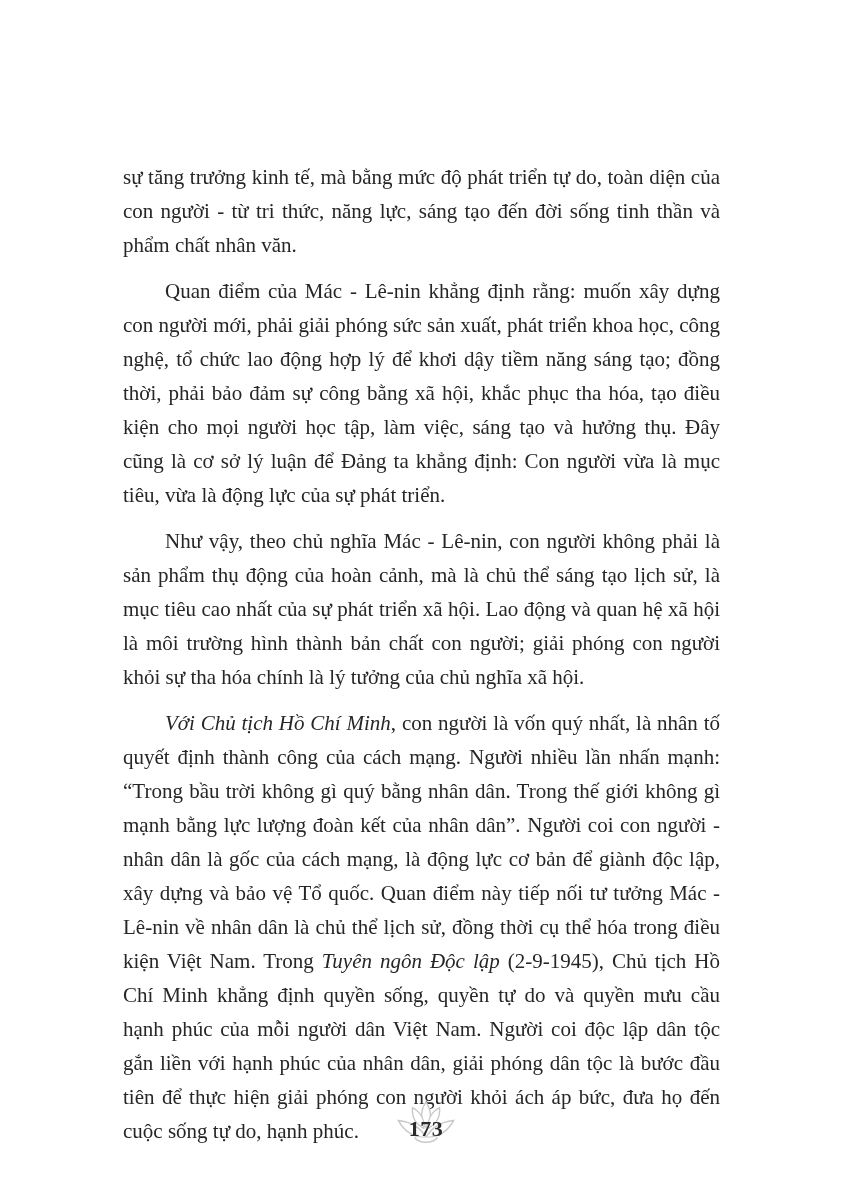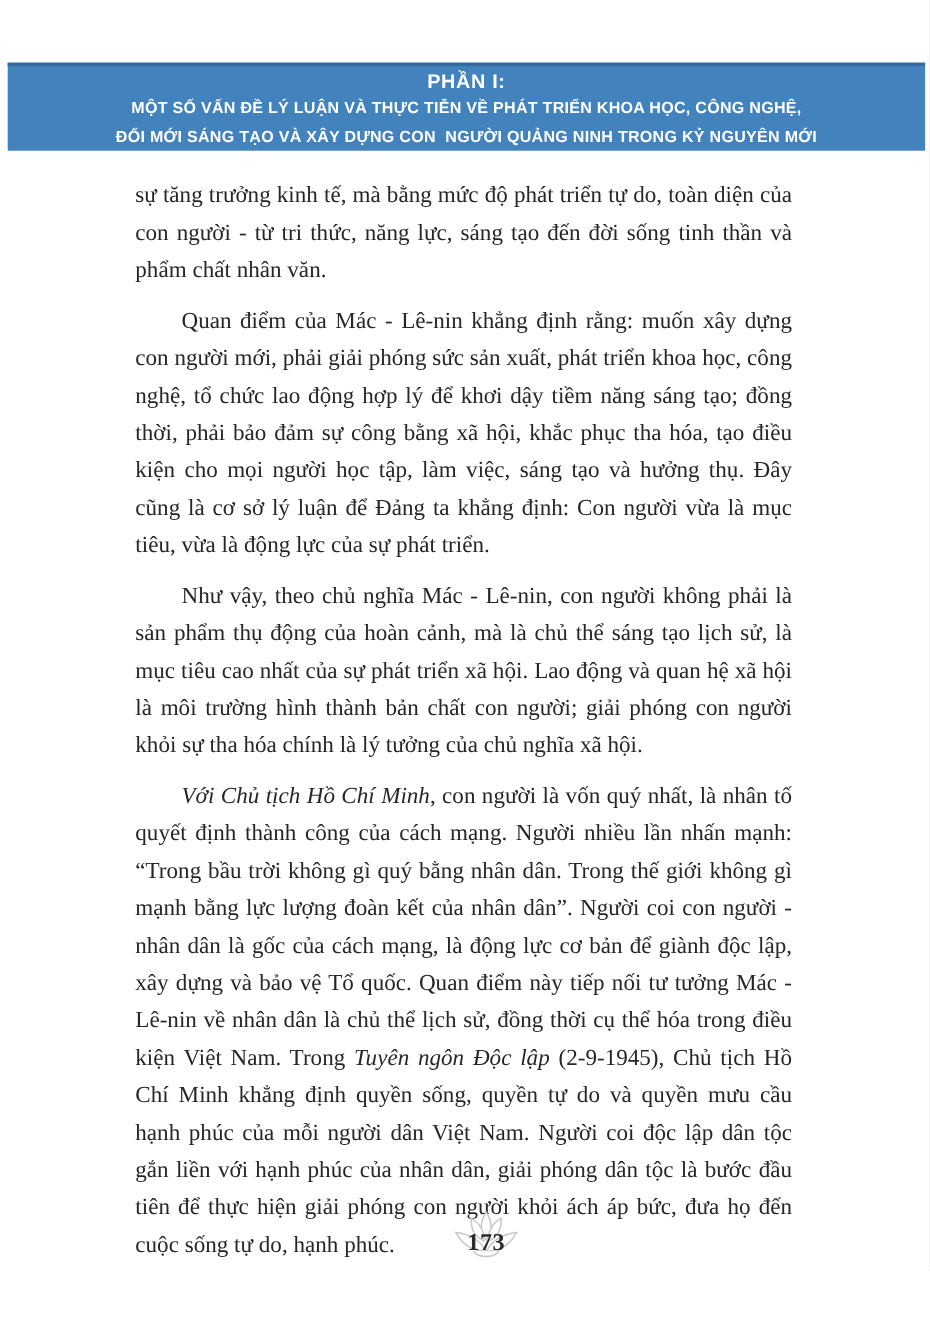--- a/index.html
+++ b/index.html
@@ -46,21 +46,21 @@
     line-height:34px;
     color:#262626;
     text-align:justify;
   }
   .para{margin:12px;text-indent:42px;}
   .para.no-indent{text-indent:0;}
   .para em{font-style:italic;}
   
   .footer{
     position:absolute;
-    left:16px;right:0;top:1096px;
+    left:0;right:0;top:1096px;
     height:70px;
     text-align:center;
     padding-left:28px;
   }
   .lotus-wrap{
     position:absolute;
     left:394px;top:0;
     width:64px;height:56px;
   }
   .page-number{
@@ -72,25 +72,20 @@
     font-weight:bold;
     color:#2b2b2b;
     letter-spacing:.5px;
   }
 </style>
 </head>
 <body>
 
 <div class="page">
 
-  <div class="banner" style="background: rgb(66, 130, 189); border-top-color: rgb(53, 104, 156); color: rgb(255, 255, 255);">
-    <div class="part-label">PHẦN I:</div>
-    <div class="banner-line">MỘT SỐ VẤN ĐỀ LÝ LUẬN VÀ THỰC TIỄN VỀ PHÁT TRIỂN KHOA HỌC, CÔNG NGHỆ,</div>
-    <div class="banner-line">ĐỔI MỚI SÁNG TẠO VÀ XÂY DỰNG CON  NGƯỜI QUẢNG NINH TRONG KỶ NGUYÊN MỚI</div>
-  </div>
 
   <div class="body-text" style="color: rgb(38, 38, 38);">
       <p class="para no-indent"><span>sự tăng trưởng kinh tế, mà bằng mức độ phát triển tự do, toàn diện của con người - từ tri thức, năng lực, sáng tạo đến đời sống tinh thần và phẩm chất nhân văn.</span></p>
       <p class="para"><span>Quan điểm của Mác - Lê-nin khẳng định rằng: muốn xây dựng con người mới, phải giải phóng sức sản xuất, phát triển khoa học, công nghệ, tổ chức lao động hợp lý để khơi dậy tiềm năng sáng tạo; đồng thời, phải bảo đảm sự công bằng xã hội, khắc phục tha hóa, tạo điều kiện cho mọi người học tập, làm việc, sáng tạo và hưởng thụ. Đây cũng là cơ sở lý luận để Đảng ta khẳng định: Con người vừa là mục tiêu, vừa là động lực của sự phát triển.</span></p>
       <p class="para"><span>Như vậy, theo chủ nghĩa Mác - Lê-nin, con người không phải là sản phẩm thụ động của hoàn cảnh, mà là chủ thể sáng tạo lịch sử, là mục tiêu cao nhất của sự phát triển xã hội. Lao động và quan hệ xã hội là môi trường hình thành bản chất con người; giải phóng con người khỏi sự tha hóa chính là lý tưởng của chủ nghĩa xã hội.</span></p>
       <p class="para"><em>Với Chủ tịch Hồ Chí Minh</em><span>, con người là vốn quý nhất, là nhân tố quyết định thành công của cách mạng. Người nhiều lần nhấn mạnh: “Trong bầu trời không gì quý bằng nhân dân. Trong thế giới không gì mạnh bằng lực lượng đoàn kết của nhân dân”. Người coi con người - nhân dân là gốc của cách mạng, là động lực cơ bản để giành độc lập, xây dựng và bảo vệ Tổ quốc. Quan điểm này tiếp nối tư tưởng Mác - Lê-nin về nhân dân là chủ thể lịch sử, đồng thời cụ thể hóa trong điều kiện Việt Nam. Trong </span><em>Tuyên ngôn Độc lập</em><span> (2-9-1945), Chủ tịch Hồ Chí Minh khẳng định quyền sống, quyền tự do và quyền mưu cầu hạnh phúc của mỗi người dân Việt Nam. Người coi độc lập dân tộc gắn liền với hạnh phúc của nhân dân, giải phóng dân tộc là bước đầu tiên để thực hiện giải phóng con người khỏi ách áp bức, đưa họ đến cuộc sống tự do, hạnh phúc.</span></p>
     </div>
 
   <div class="footer">
     <div class="lotus-wrap">

